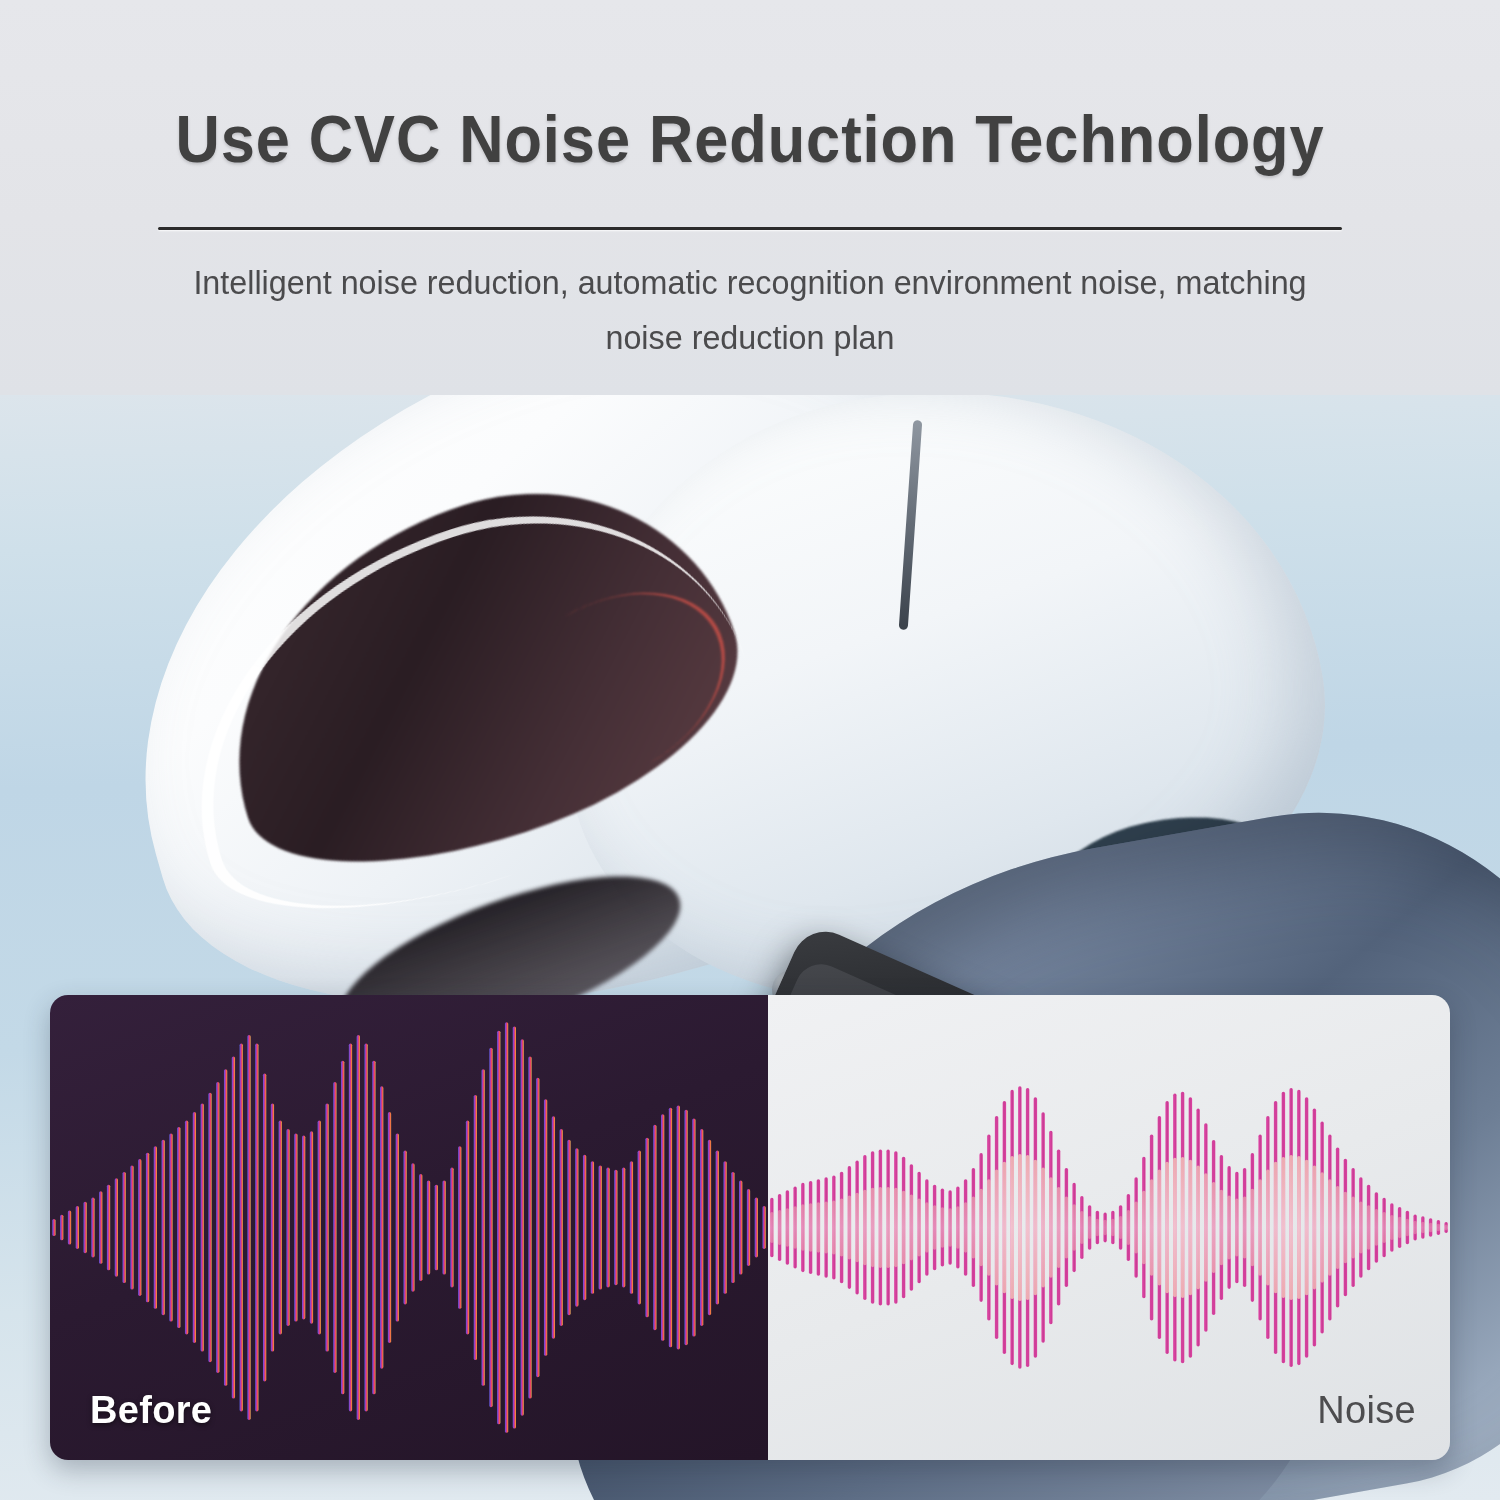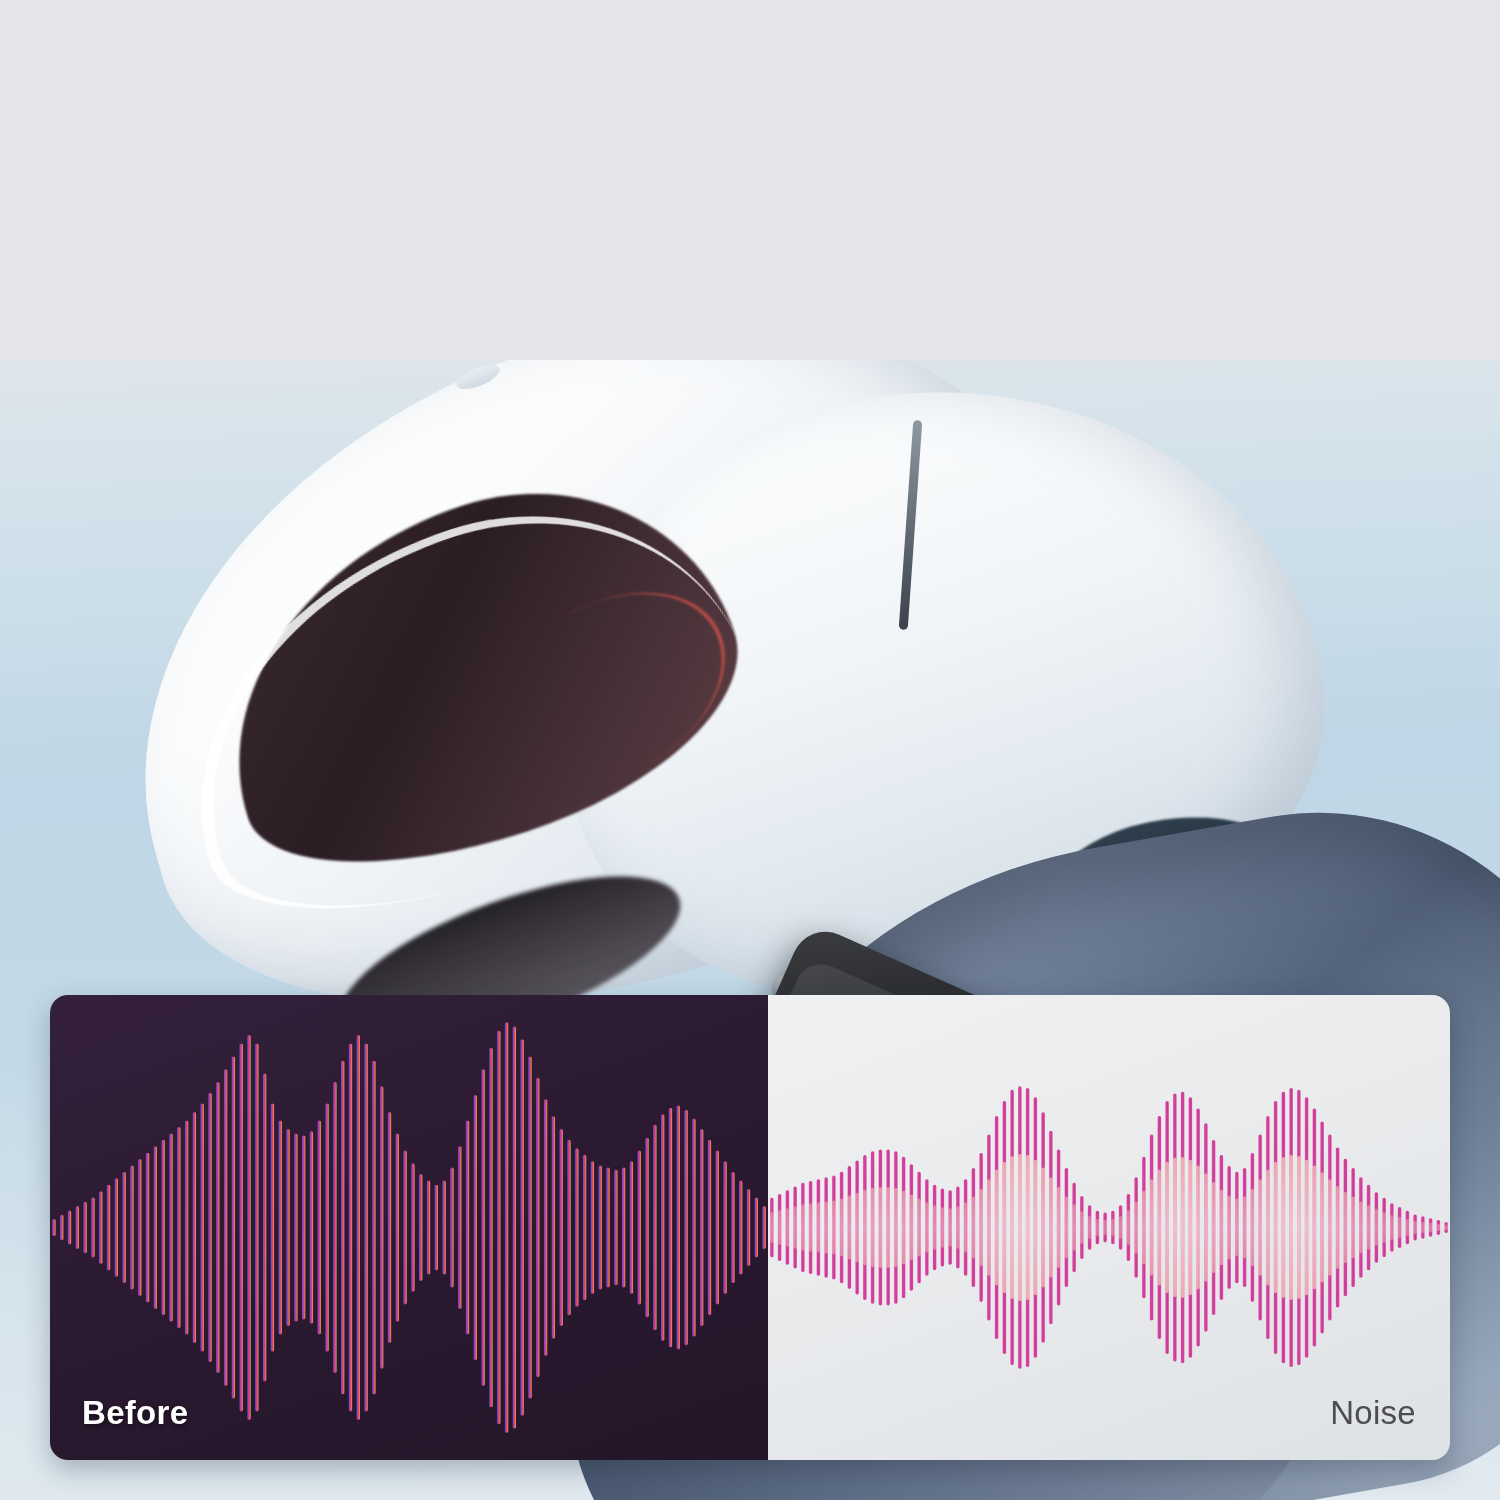--- a/index.html
+++ b/index.html
@@ -207,31 +207,36 @@
     background:linear-gradient(160deg,#34203b 0%,#2b1a31 45%,#241528 100%);
   }
   .pane-after{
     left:718px;width:682px;
     background:linear-gradient(160deg,#f0f1f3 0%,#e8eaec 50%,#dfe2e5 100%);
   }
   .wave{position:absolute;left:0;top:0;width:100%;height:100%;}
   .wave svg{display:block;width:100%;height:100%;}
 
   .lbl{
-    position:absolute;bottom:28px;font-size:33px;font-weight:bold;
-    z-index:30;letter-spacing:.3px;
+    position:absolute;bottom:28px;font-size:38px;font-weight:bold;
+    z-index:30;letter-spacing:.3px;margin-left:8px;
   }
   .lbl-before{left:32px;color:#ffffff;text-shadow:0 2px 5px rgba(0,0,0,.5);}
   .lbl-after{right:34px;color:#4d4d4f;font-weight:normal;}
 </style>
 </head>
 <body>
 
 <div class="stage">
 
+  <div class="header">
+    <div class="title">Use  CVC  Noise  Reduction  Technology</div>
+    <div class="title-rule"></div>
+    <div class="subtitle">Intelligent noise reduction, automatic recognition environment noise, matching noise reduction plan</div>
+  </div>
 
   <div class="scene">
     <div class="sky"></div>
 
     <div class="helmet"></div>
     <div class="helmet2"></div>
     <div class="helmet-vent"></div>
     <div class="shoulder-dark"></div>
     <div class="visor-shadow"></div>
     <div class="visor-red"></div>

